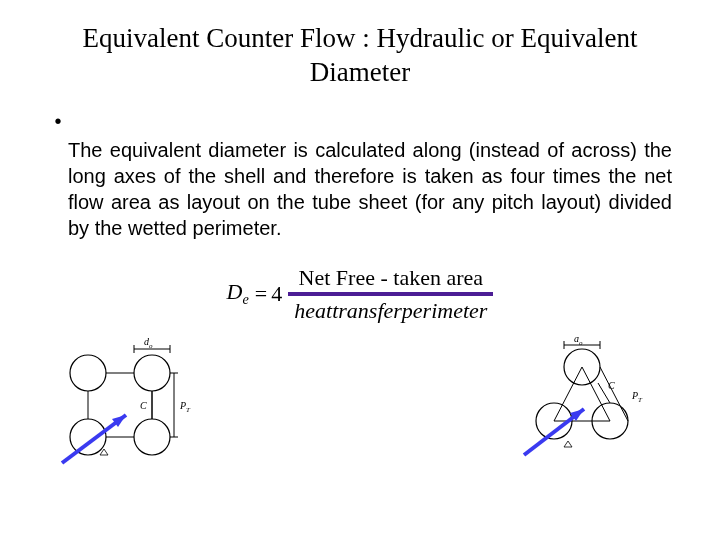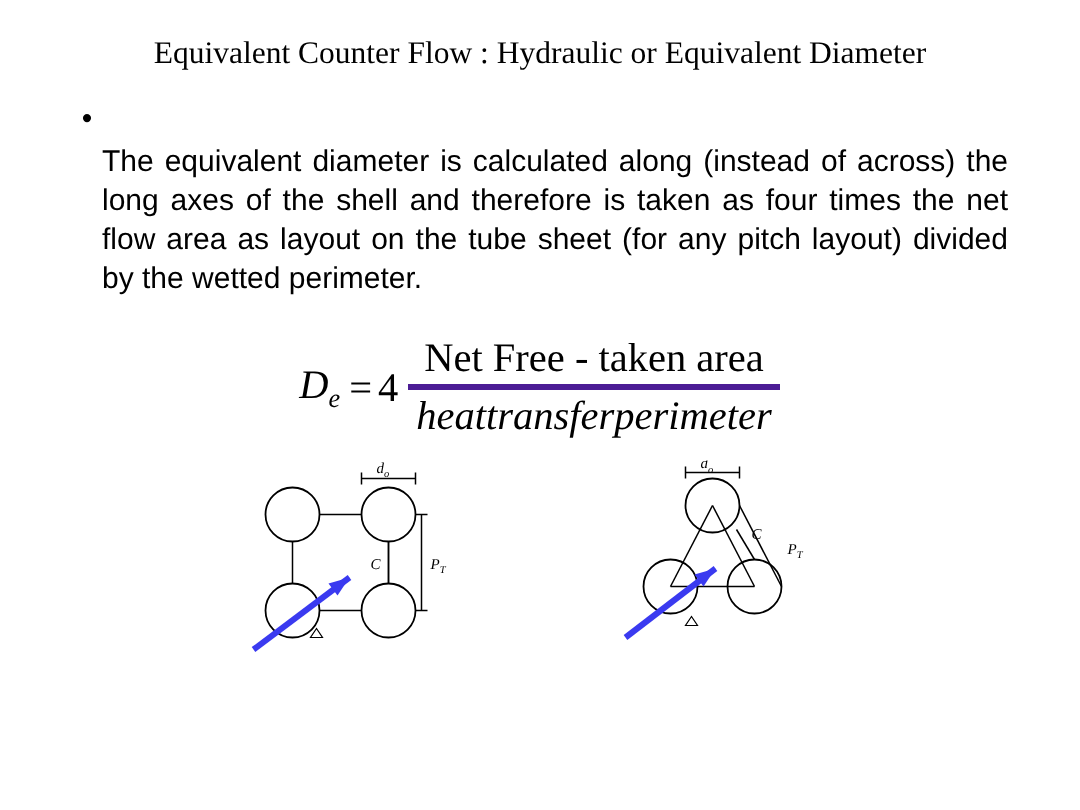--- a/index.html
+++ b/index.html
@@ -10,21 +10,21 @@
     font-family: "Times New Roman", Times, serif;
     background: #fff;
     color: #000;
     box-sizing: border-box;
     overflow: hidden;
   }
   .slide {
     padding: 22px 48px 0 48px;
   }
   .title {
-    font-size: 21px;
+    font-size: 27px;
     text-align: center;
     line-height: 1.25;
     margin: 0 0 18px 0;
     font-weight: normal;
     font-family: Liberation Serif, serif;
   }
   .bullet {
     display: flex;
     font-family: Arial, Helvetica, sans-serif;
     font-size: 20px;
@@ -39,42 +39,42 @@
     user-select: none;
   }
   .bullet .text { flex: 1; margin-top: 29px; }
   .formula {
     text-align: center;
     margin: 10px 0 14px 0;
   }
   .formula-row {
     display: inline-flex;
     align-items: center;
-    font-size: 27px;
+    font-size: 22px;
   }
   .formula-row .lhs { font-style: italic; padding-right: 2px; }
   .formula-row .sub { font-size: 0.65em; font-style: italic; vertical-align: sub; }
   .formula-row .eq { padding: 0 4px; }
   .formula-row .coef { padding-right: 6px; }
   .frac {
     display: inline-flex;
     flex-direction: column;
     align-items: center;
     line-height: 1.15;
   }
   .frac .num { padding: 0 6px 2px 6px; }
   .frac .den {
     border-top: 4px solid #4c1d95;
     padding: 2px 6px 0 6px;
     font-style: italic;
     letter-spacing: 0;
   }
   .diagrams {
     display: flex;
-    justify-content: center;
+    justify-content: space-between;
     gap: 90px;
     margin-top: 4px;
   }
   .dia svg { display: block; }
   .arrow { stroke: #3a3af0; stroke-width: 4; fill: none; }
   .arrow-head { fill: #3a3af0; }
   .thin { stroke: #000; stroke-width: 1; fill: none; }
   .circ { stroke: #000; stroke-width: 1.2; fill: #fff; }
   .lbl { font-family: "Times New Roman", serif; font-size: 10px; font-style: italic; }
 </style>

